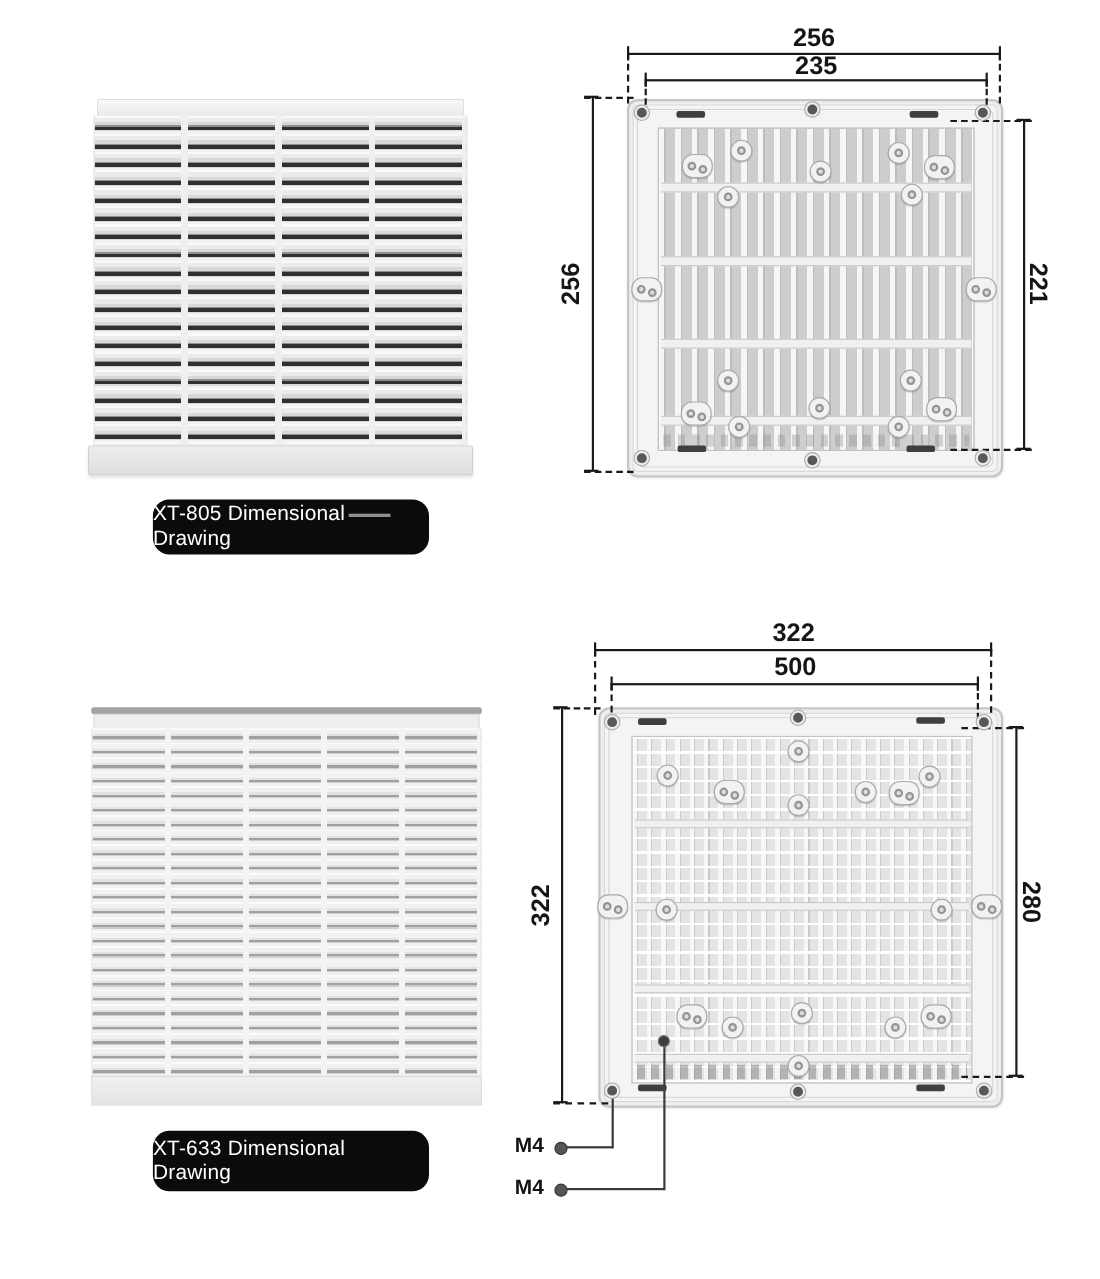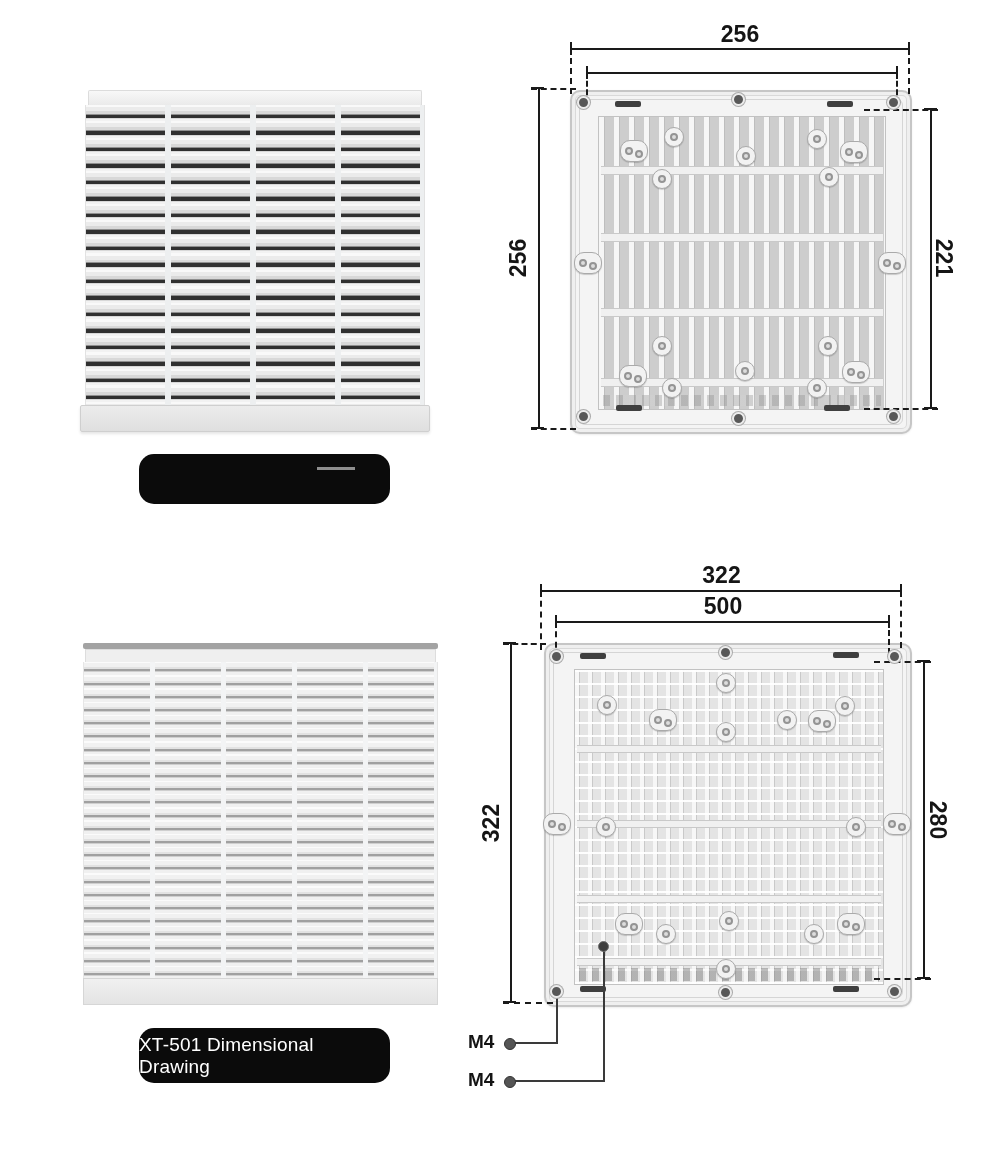--- a/index.html
+++ b/index.html
@@ -121,38 +121,40 @@
   <div class="hline" style="left:571px;top:48px;width:338px;"></div>
   <div class="tick-v" style="left:570px;top:42px;"></div>
   <div class="tick-v" style="left:908px;top:42px;"></div>
   <div class="dim-num" style="left:571px;top:21px;width:338px;">256</div>
   <div class="dash-v" style="left:570px;top:48px;height:46px;"></div>
   <div class="dash-v" style="left:908px;top:48px;height:46px;"></div>
 
   <div class="hline" style="left:587px;top:72px;width:310px;"></div>
   <div class="tick-v" style="left:586px;top:66px;"></div>
   <div class="tick-v" style="left:896px;top:66px;"></div>
+  <div class="dim-num" style="left:587px;top:46px;width:310px;">235</div>
   <div class="dash-v" style="left:586px;top:72px;height:32px;"></div>
   <div class="dash-v" style="left:896px;top:72px;height:32px;"></div>
 
   <div class="vline" style="left:538px;top:88px;height:340px;"></div>
   <div class="tick-h" style="left:531px;top:87px;"></div>
   <div class="tick-h" style="left:531px;top:427px;"></div>
   <div class="dash-h" style="left:531px;top:88px;width:45px;"></div>
   <div class="dash-h" style="left:531px;top:428px;width:45px;"></div>
   <div class="dim-num-v rot-l" style="left:486px;top:246px;">256</div>
 
   <div class="vline" style="left:930px;top:109px;height:300px;"></div>
   <div class="tick-h" style="left:924px;top:108px;"></div>
   <div class="tick-h" style="left:924px;top:407px;"></div>
   <div class="dash-h" style="left:864px;top:109px;width:74px;"></div>
   <div class="dash-h" style="left:864px;top:408px;width:74px;"></div>
   <div class="dim-num-v rot-r" style="left:912px;top:246px;">221</div>
 
   <div class="pill" style="left:139px;top:454px;width:251px;height:50px;">
+    <span>XT-805 Dimensional Drawing</span>
     <i class="pill-artifact" style="left:178px;top:13px;"></i>
   </div>
 
   <div class="photo" style="left:83px;top:643px;width:355px;height:360px;">
     <div class="topstrip806"></div>
     <div class="cap806"></div>
     <div class="l806"></div>
     <div class="base806"></div>
   </div>
 
@@ -215,21 +217,21 @@
   <div class="lead-h" style="left:515px;top:1042px;width:42px;"></div>
   <div class="lead-v" style="left:556px;top:997px;height:47px;"></div>
 
   <div class="m4-label" style="left:468px;top:1069px;">M4</div>
   <div class="m4-dot" style="left:504px;top:1076px;"></div>
   <div class="lead-h" style="left:515px;top:1080px;width:89px;"></div>
   <div class="lead-v" style="left:603px;top:950px;height:132px;"></div>
   <div class="target-dot" style="left:598px;top:941px;"></div>
 
   <div class="pill" style="left:139px;top:1028px;width:251px;height:55px;">
-    <span>XT-501 Dimensional Drawing</span>
+    <span>XT-633 Dimensional Drawing</span>
   </div>
 
 <div class="screw" style="left: 577px; top: 96px;"></div>
     <div class="screw" style="left: 887px; top: 96px;"></div>
     <div class="screw" style="left: 577px; top: 410px;"></div>
     <div class="screw" style="left: 887px; top: 410px;"></div>
     <div class="screw" style="left: 732px; top: 93px;"></div>
     <div class="screw" style="left: 732px; top: 412px;"></div>
     <div class="screw" style="left: 550px; top: 650px;"></div>
     <div class="screw" style="left: 888px; top: 650px;"></div>

